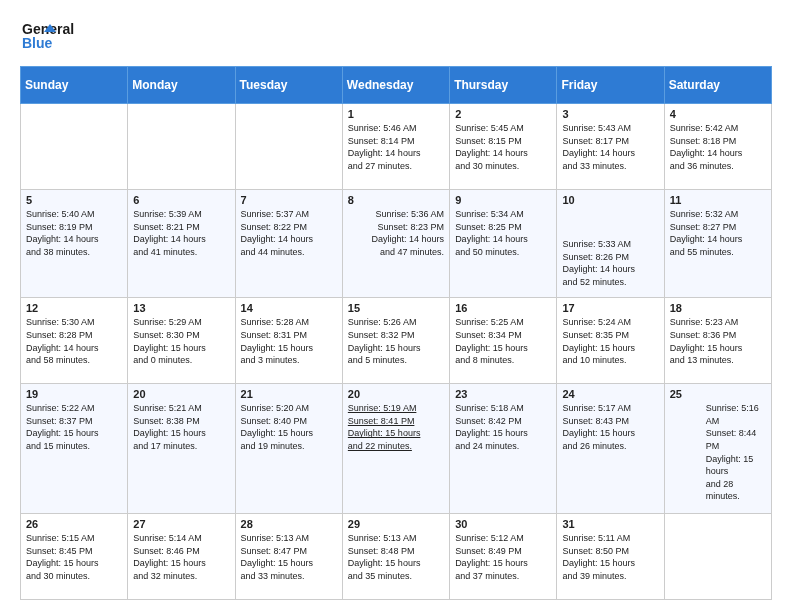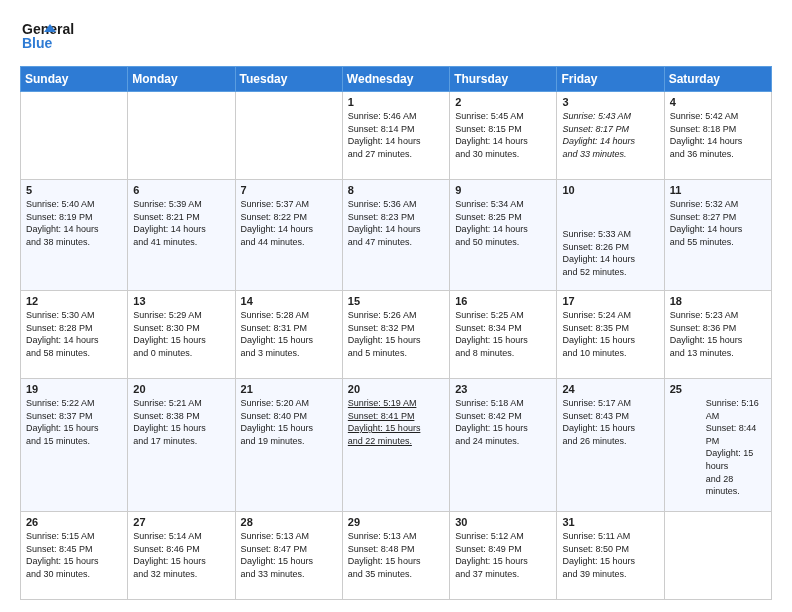--- a/index.html
+++ b/index.html
@@ -49,21 +49,21 @@
       width: 100%;
       border-collapse: collapse;
       flex: 1;
       table-layout: fixed;
     }
     .calendar th {
       background: #2e7bd4;
       color: #fff;
       font-size: 12px;
       font-weight: bold;
-      padding: 5px 4px;
+      padding: 11px 4px;
       text-align: left;
       border: 1px solid #5a9de0;
     }
     .calendar td {
       border: 1px solid #ccc;
       vertical-align: top;
       padding: 4px 5px;
       font-size: 9.5px;
       color: #222;
       height: 82px;
@@ -136,21 +136,21 @@
           </td>
           <td>
             <span class="day-num">2</span>
             <div class="day-info" style="white-space: pre-line;">Sunrise: 5:45 AM
 Sunset: 8:15 PM
 Daylight: 14 hours
 and 30 minutes.</div>
           </td>
           <td>
             <span class="day-num">3</span>
-            <div class="day-info" style="white-space: pre-line; font-style: italic;">Sunrise: 5:43 AM
+            <div class="day-info" style="white-space: pre-line;">Sunrise: 5:43 AM
 Sunset: 8:17 PM
 Daylight: 14 hours
 and 33 minutes.</div>
           </td>
           <td>
             <span class="day-num">4</span>
             <div class="day-info" style="white-space: pre-line;">Sunrise: 5:42 AM
 Sunset: 8:18 PM
 Daylight: 14 hours
 and 36 minutes.</div>
@@ -173,21 +173,21 @@
           </td>
           <td>
             <span class="day-num">7</span>
             <div class="day-info" style="white-space: pre-line;">Sunrise: 5:37 AM
 Sunset: 8:22 PM
 Daylight: 14 hours
 and 44 minutes.</div>
           </td>
           <td>
             <span class="day-num">8</span>
-            <div class="day-info" style="white-space: pre-line;">Sunrise: 5:36 AM
+            <div class="day-info" style="white-space: pre-line; text-align: right;">Sunrise: 5:36 AM
 Sunset: 8:23 PM
 Daylight: 14 hours
 and 47 minutes.</div>
           </td>
           <td>
             <span class="day-num">9</span>
             <div class="day-info" style="white-space: pre-line;">Sunrise: 5:34 AM
 Sunset: 8:25 PM
 Daylight: 14 hours
 and 50 minutes.</div>

